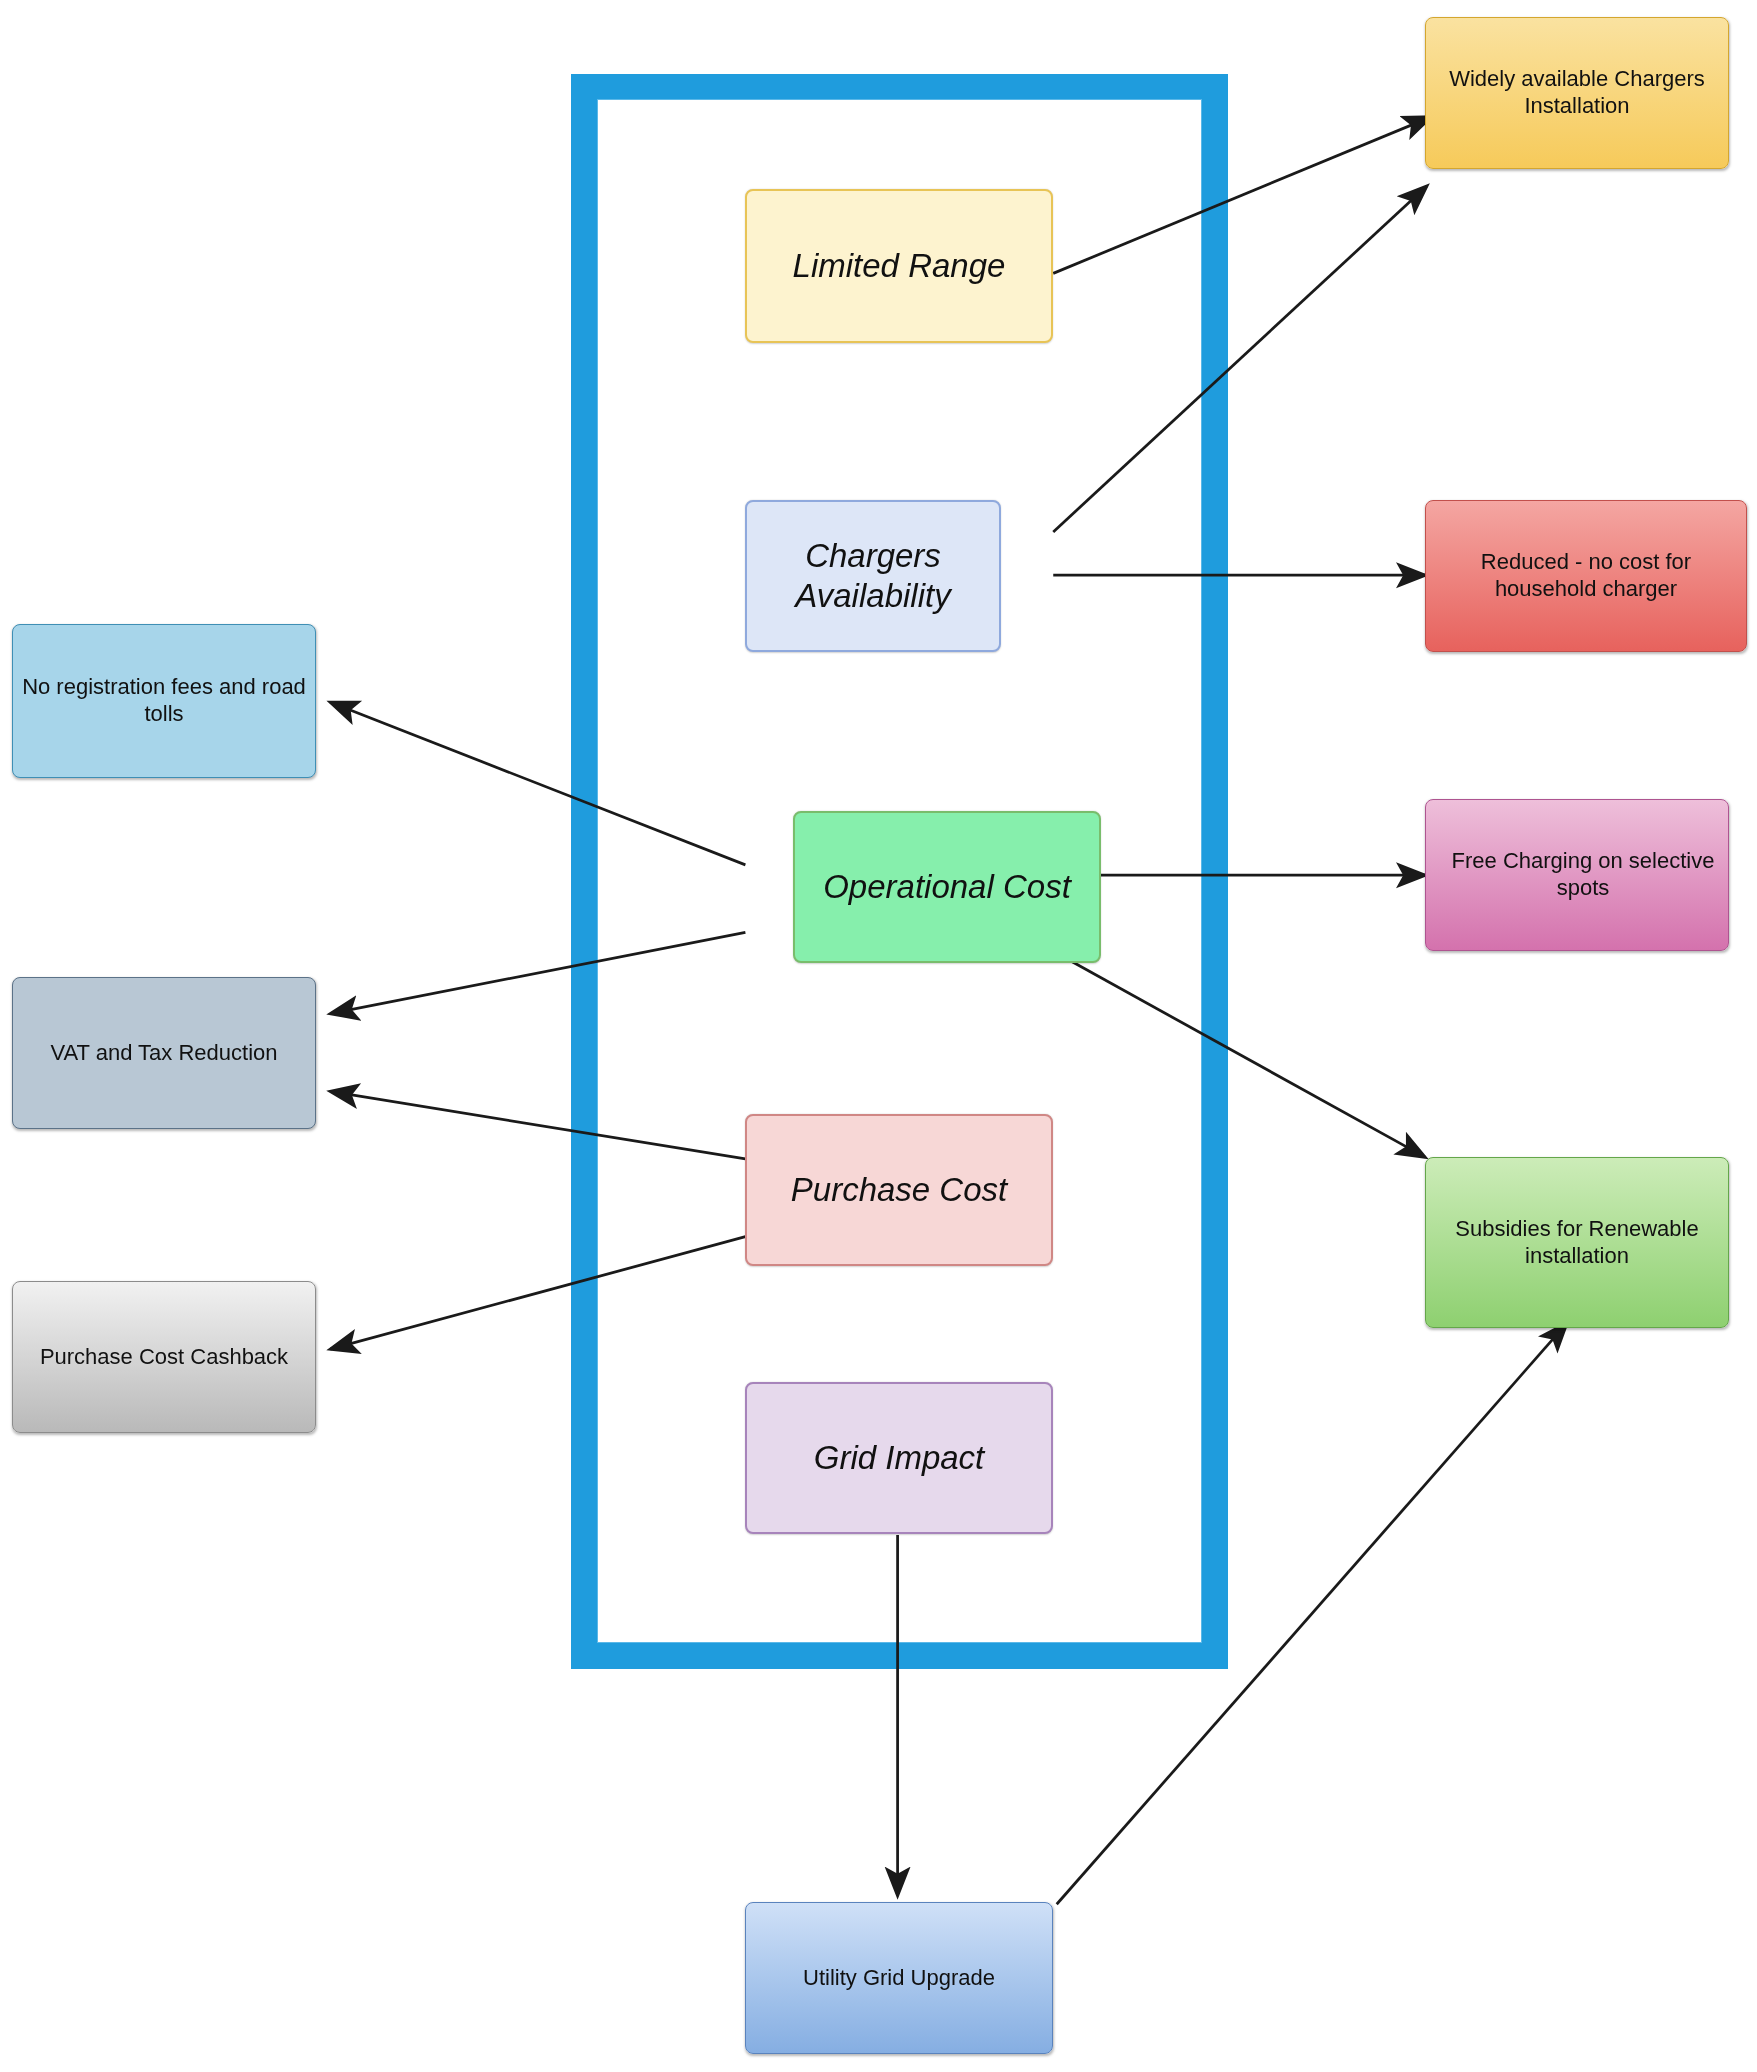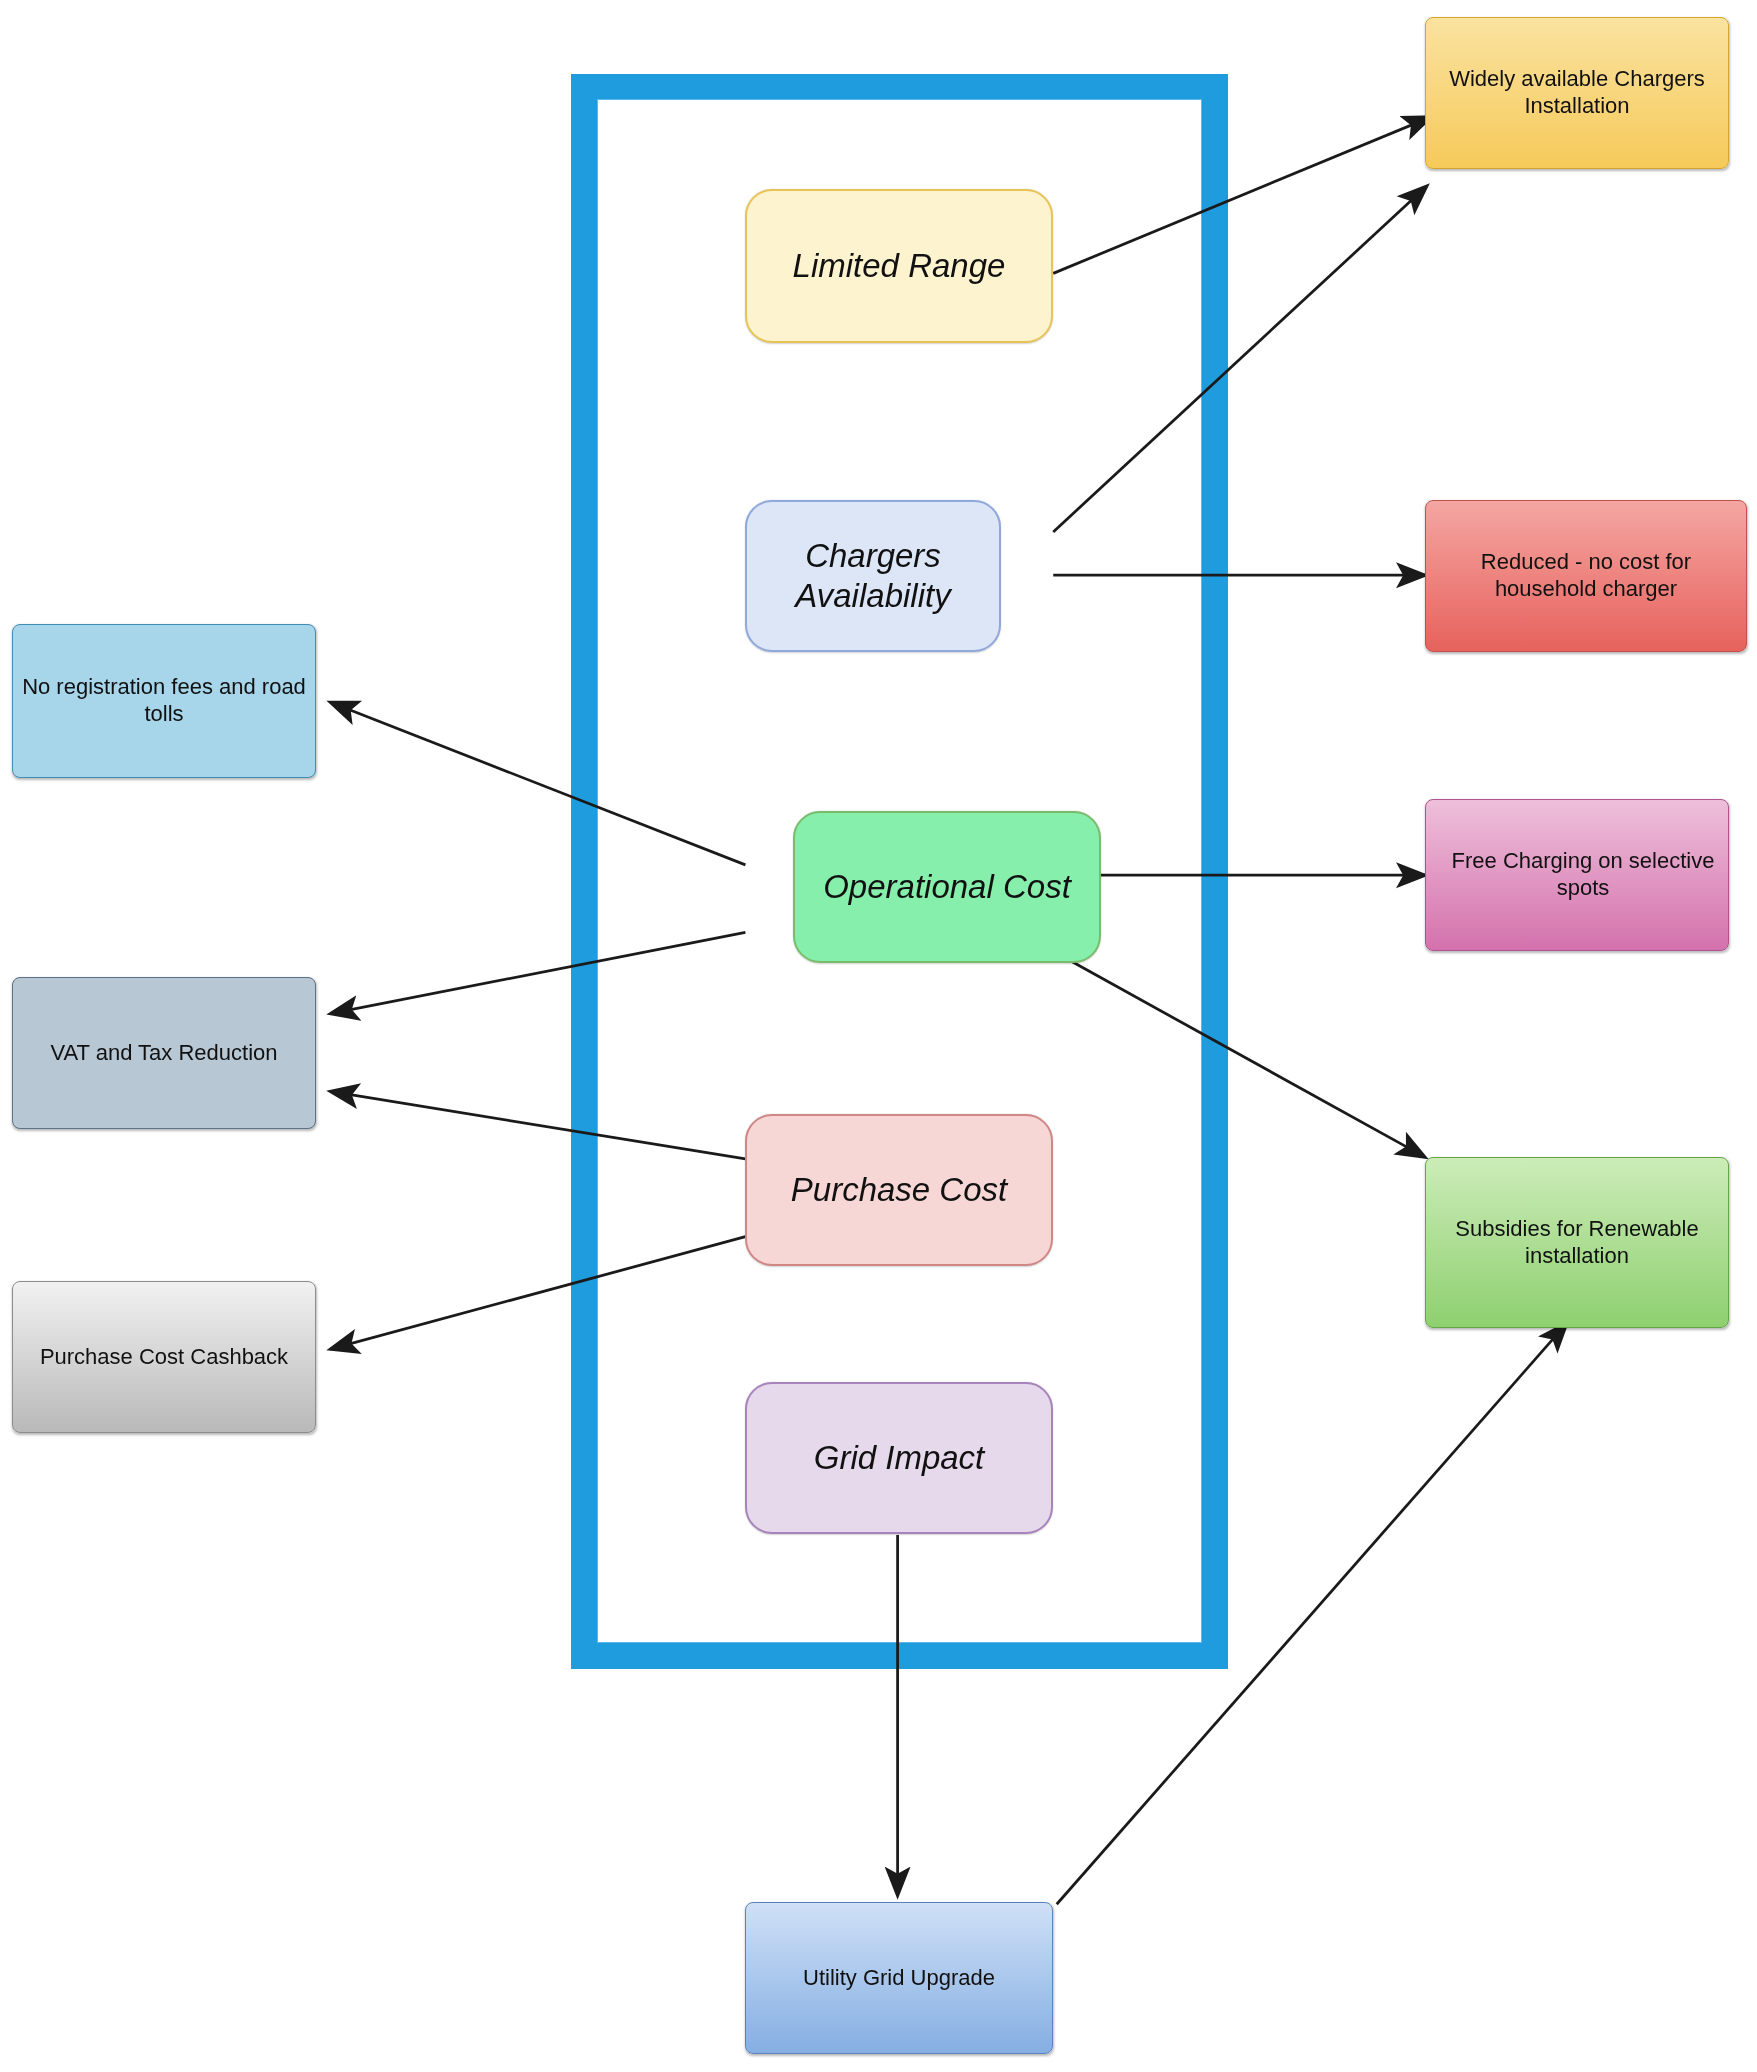--- a/index.html
+++ b/index.html
@@ -32,21 +32,21 @@
     display:flex;align-items:center;justify-content:center;
     text-align:center;
     color:#111111;
     z-index:7;
     line-height:1.22;
   }
   .node span{display:block;padding:0 8.6px;}
 
   
   .node.central{
-    border-radius:27px;
+    border-radius:8px;
     font-style:italic;
     font-size:33px;
     font-weight:400;
     border-width:2.6px;border-style:solid;
     box-shadow:0 0.9px 1.7px rgba(0,0,0,0.18);
   }
   
   .node.outer{
     border-radius:8px;
     font-style:normal;

